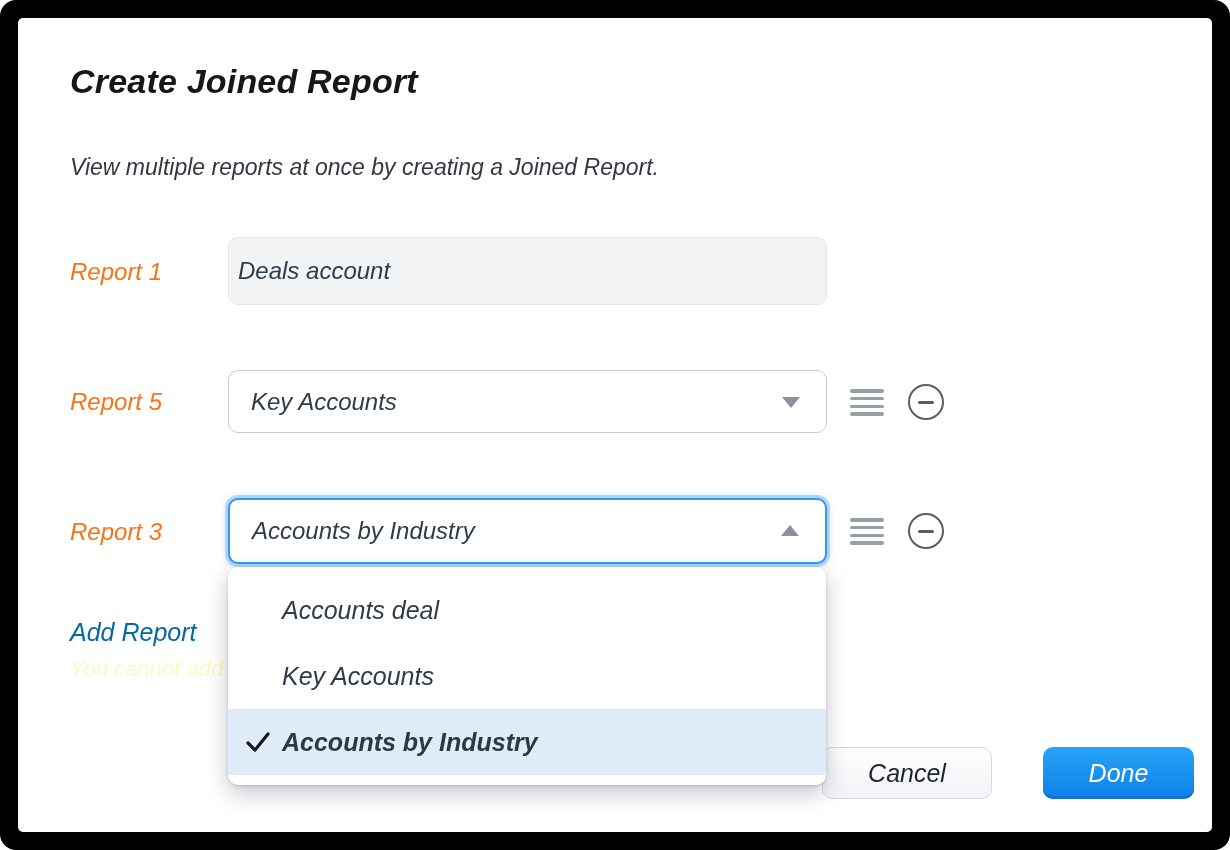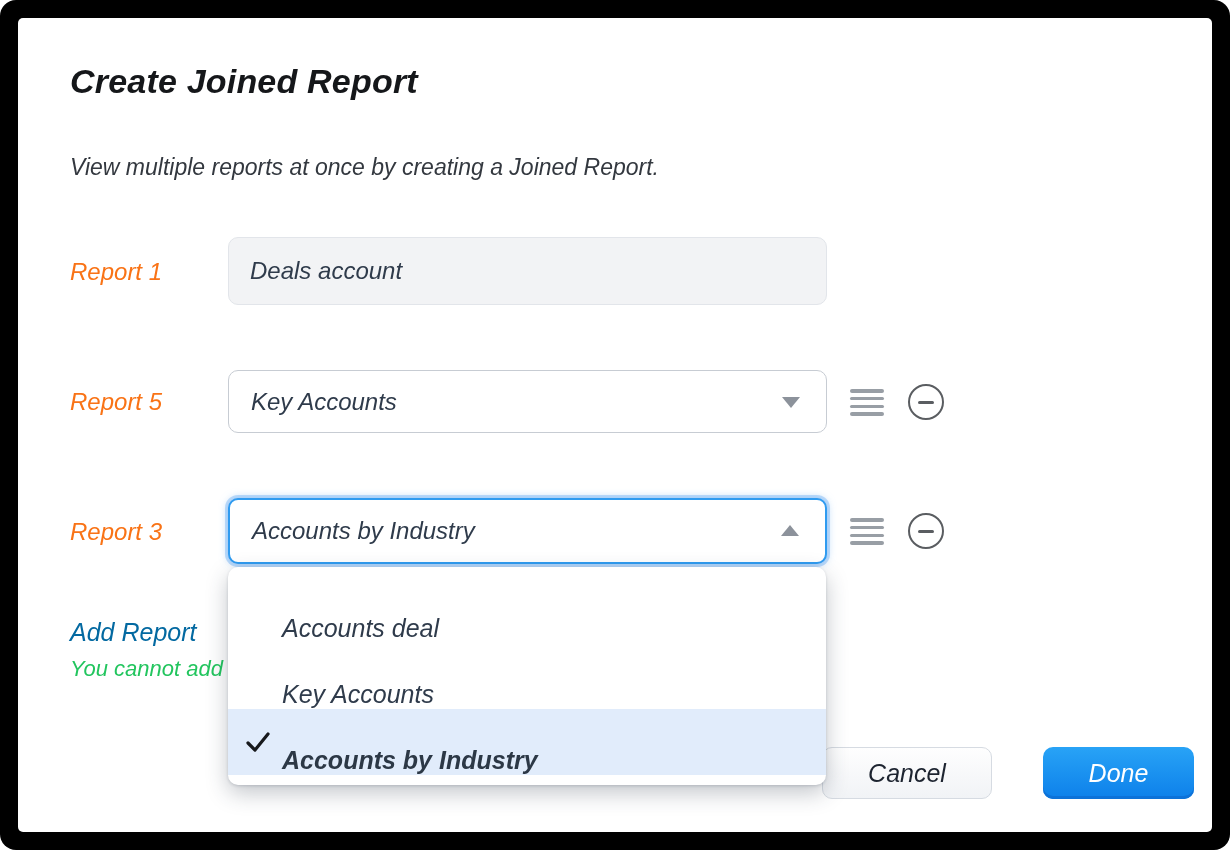--- a/index.html
+++ b/index.html
@@ -24,21 +24,21 @@
     left: 70px; top: 62px; font-size: 34px; font-weight: 700;
     color: #15171a; letter-spacing: 0.2px;
   }
   .subtitle { left: 70px; top: 154px; font-size: 23px; color: #33383f; }
 
   .row-label { font-size: 24px; color: #f97316; text-align: right; }
 
   .static-field {
     left: 228px; top: 237px; width: 599px; height: 68px;
     background: #f2f3f5; border: 1.5px solid #e2e5ea; border-radius: 10px;
-    display: flex; align-items: center; padding-left: 21px;
+    display: flex; align-items: center; padding-left: 9px;
     font-size: 24px; color: #2f3b4b;
   }
 
   .select {
     width: 599px; height: 63px; background: #ffffff;
     border: 1.5px solid #c7ccd3; border-radius: 10px;
     display: flex; align-items: center; padding-left: 22px;
     font-size: 24px; color: #2f3b4b; cursor: pointer;
   }
   .select.focused {
@@ -65,28 +65,28 @@
   }
   .remove-btn i { display: block; width: 16px; height: 3px; background: #5a5d61; border-radius: 1.5px; }
 
   .dropdown-panel {
     left: 228px; top: 567px; width: 598px; height: 218px;
     background: #ffffff; border-radius: 10px; z-index: 5;
     box-shadow: 0 8px 22px rgba(40,50,70,0.28), 0 1px 3px rgba(40,50,70,0.18);
     padding-top: 10px; overflow: hidden;
   }
   .option {
-    height: 66px; display: flex; align-items: flex-end; padding-left: 54px;
+    height: 66px; display: flex; align-items: center; padding-left: 54px;
     font-size: 25px; color: #2f3b4b; cursor: pointer; position: relative;
   }
   .option.selected { background: #e1ecfb; font-weight: 700; color: #2c3846; }
   .option .check { position: absolute; left: 17px; top: 50%; margin-top: -13px; }
 
   .add-report { left: 70px; top: 618px; font-size: 25px; color: #0369a1; cursor: pointer; z-index: 1; }
-  .note { left: 70px; top: 656px; font-size: 22px; color: #22c55e; white-space: nowrap; z-index: 1; text-align: center; }
+  .note { left: 70px; top: 656px; font-size: 22px; color: #fef9c3; white-space: nowrap; z-index: 1; text-align: center; }
 
   .btn {
     height: 52px; border-radius: 10px; font-size: 25px; z-index: 2;
     display: flex; align-items: center; justify-content: center; cursor: pointer;
   }
   .btn-cancel {
     left: 822px; top: 747px; width: 170px;
     background: linear-gradient(#fefefe, #f1f3f6);
     border: 1.5px solid #d6dbe2; color: #1d2430;
   }

